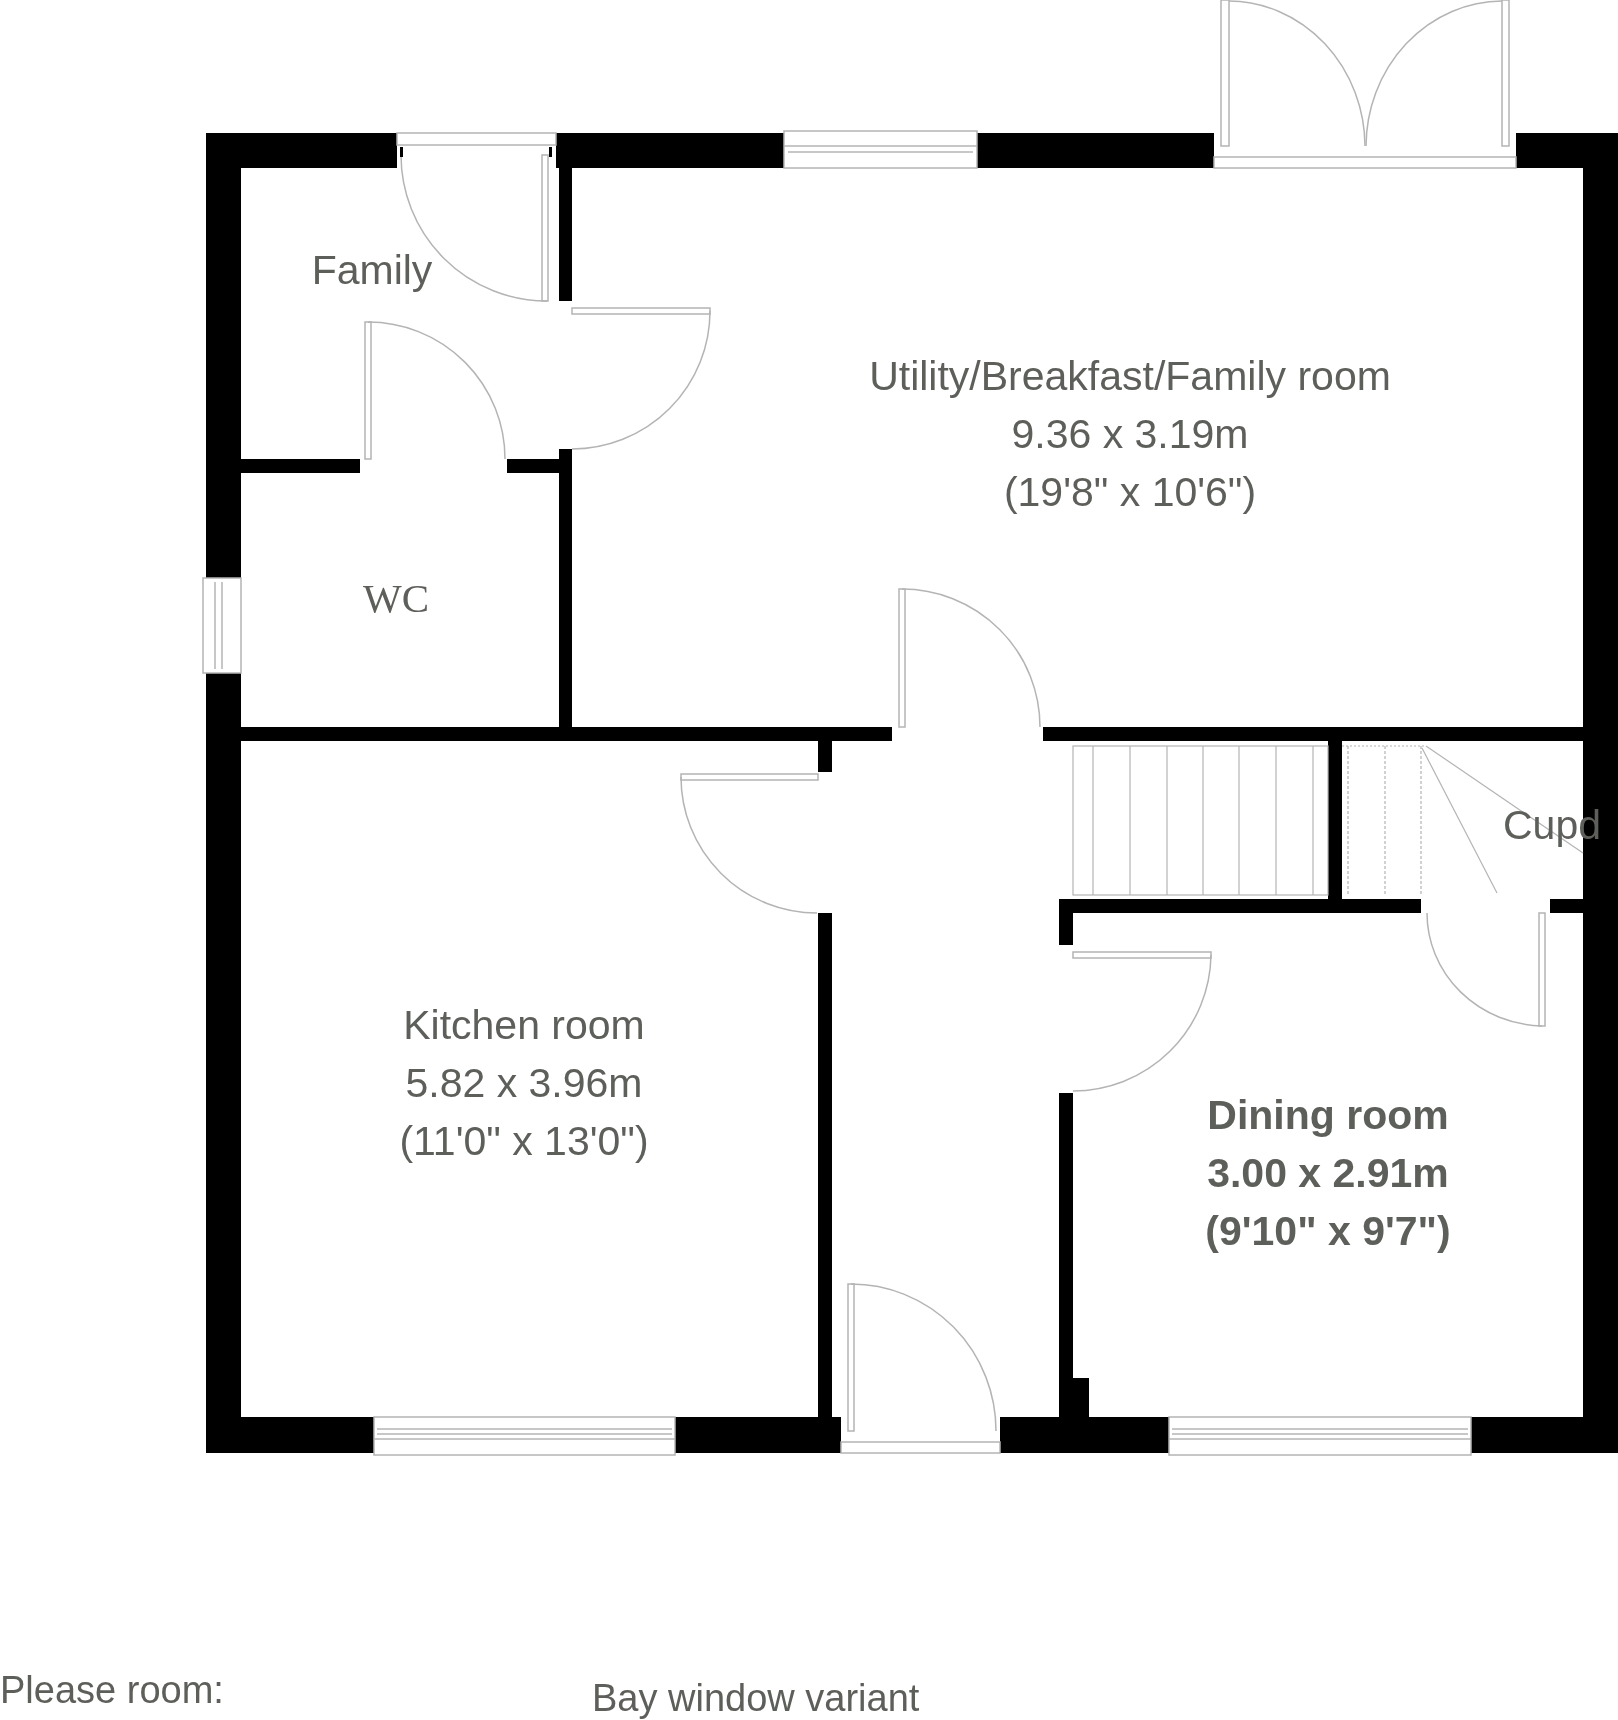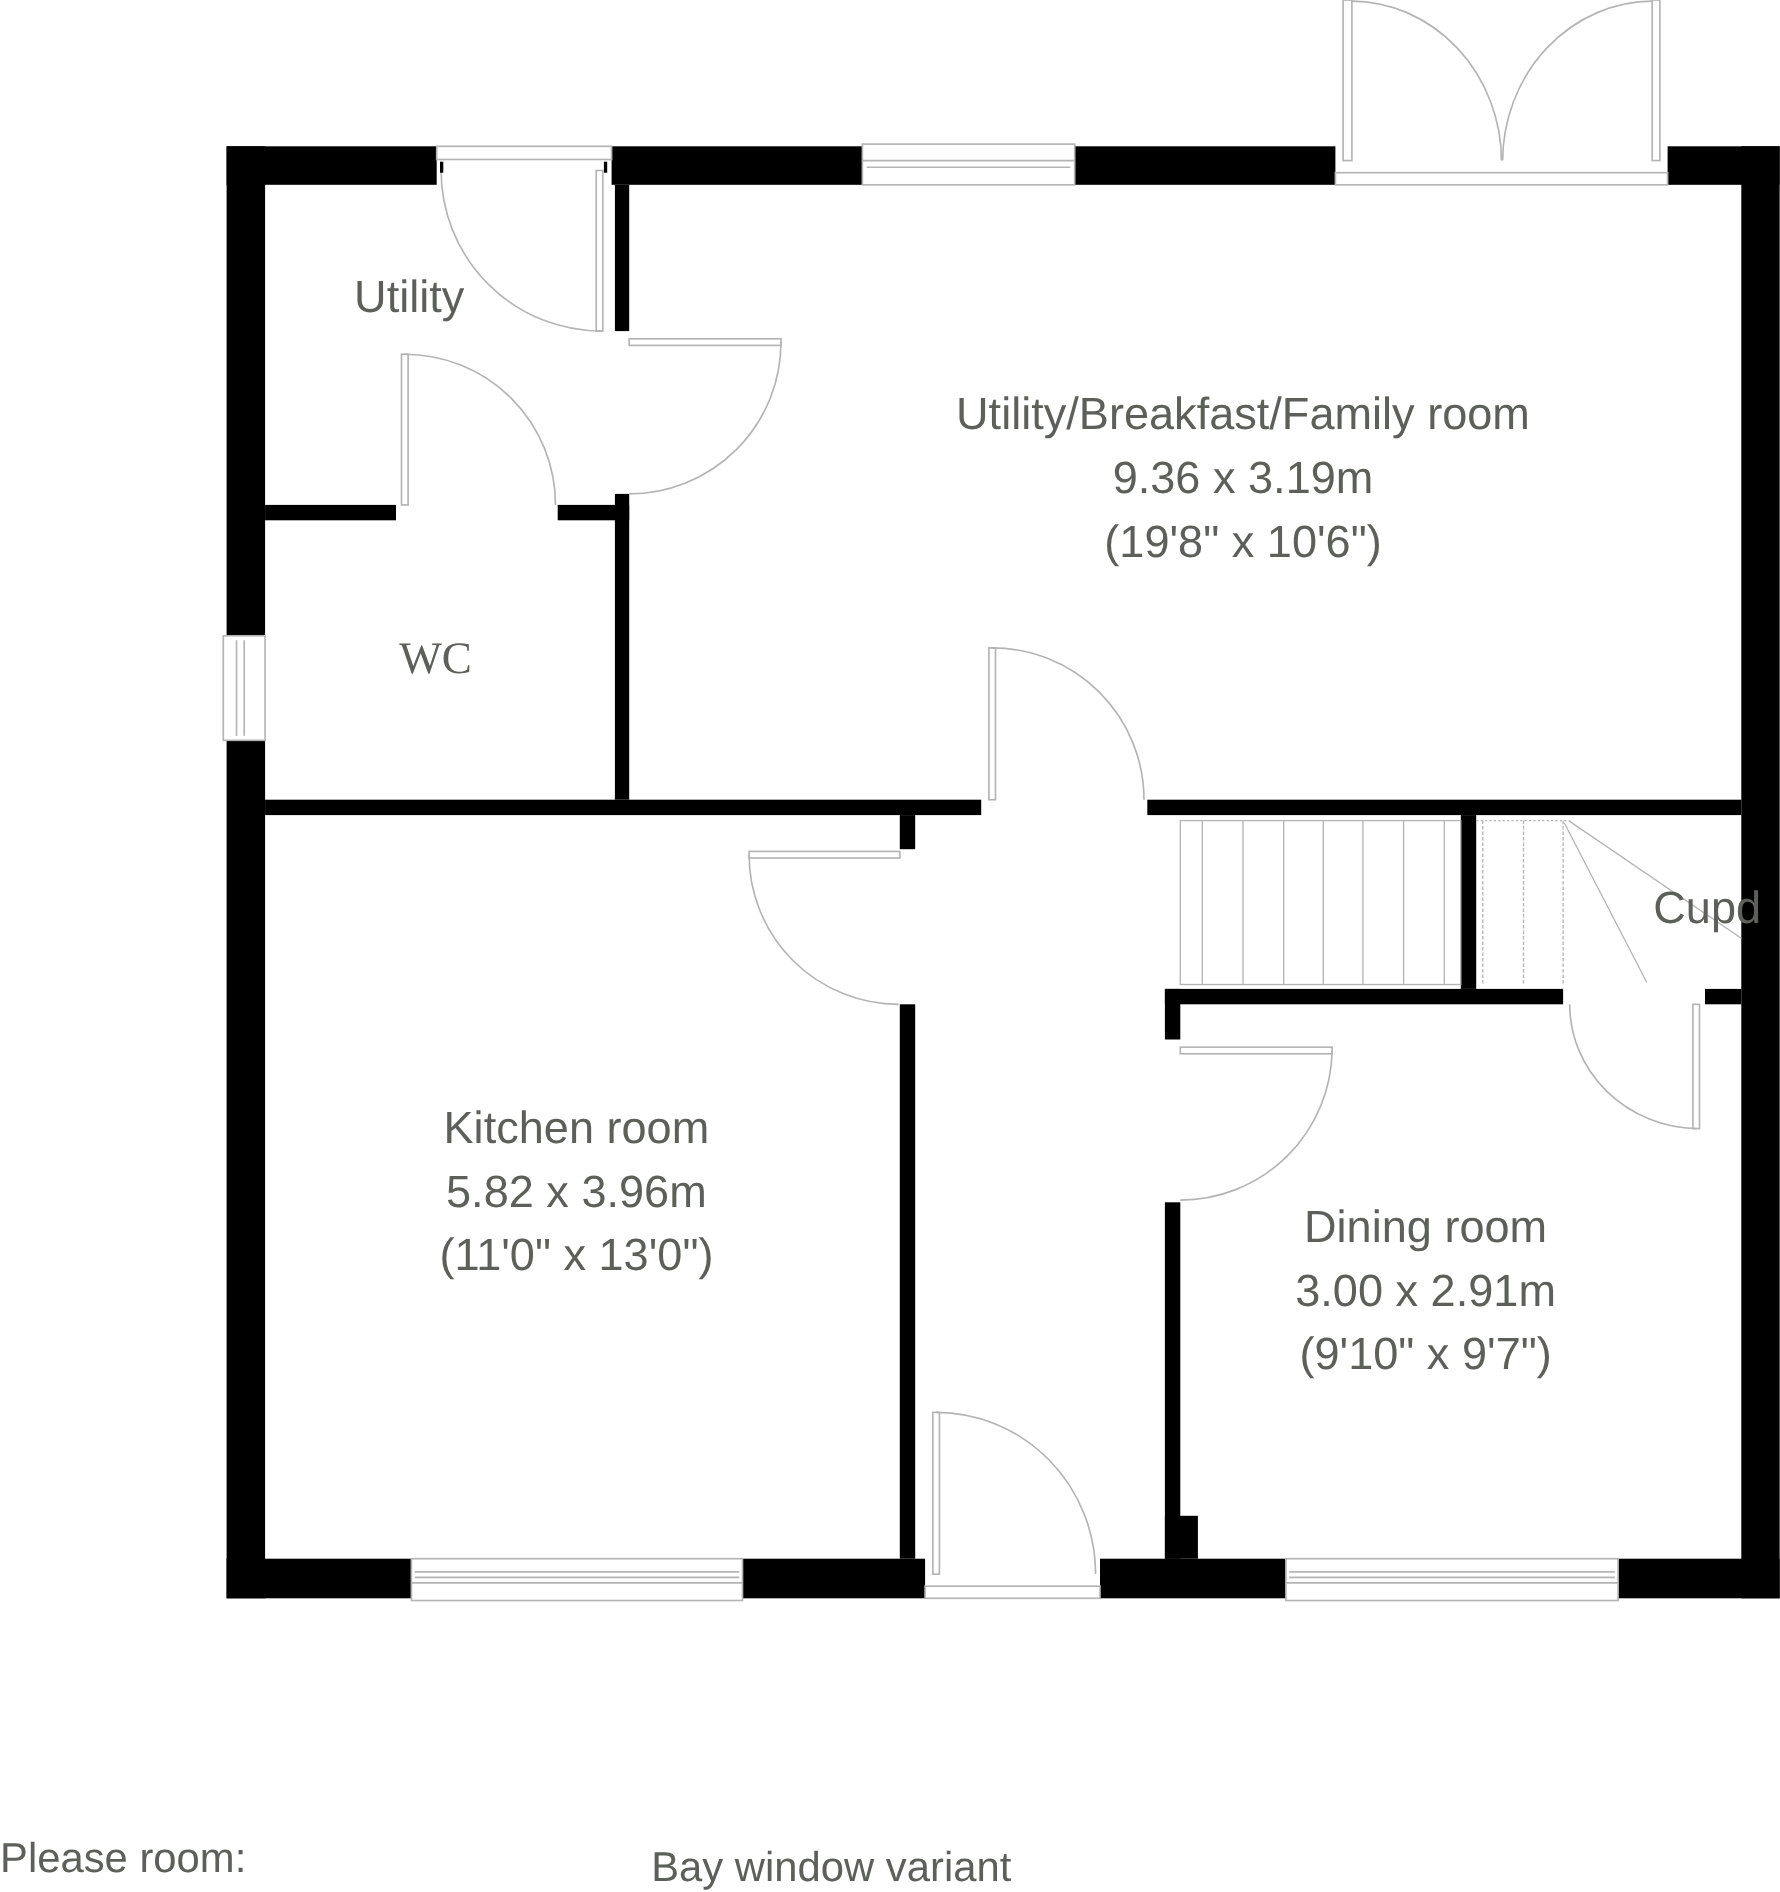--- a/index.html
+++ b/index.html
@@ -152,36 +152,36 @@
     <line class="stair" x1="1342" y1="746" x2="1426" y2="746" stroke-dasharray="2 2"></line>
     <line class="stair" x1="1348" y1="746" x2="1348" y2="895" stroke-dasharray="3 2"></line>
     <line class="stair" x1="1385" y1="746" x2="1385" y2="895" stroke-dasharray="3 2"></line>
     <line class="stair" x1="1421" y1="746" x2="1421" y2="895" stroke-dasharray="3 2"></line>
     <line class="stair" x1="1422" y1="748" x2="1497" y2="893"></line>
     <line class="stair" x1="1426" y1="746" x2="1583" y2="853"></line>
   </g>
 </svg>
 
 <div class="label" style="left:372px; top:241px;">
-  <span>Utility</span>
+  <span>Family</span>
 </div>
 <div class="label" style="left:396px; top:569px;font-family:Liberation Serif, serif;">
   <span>WC</span>
 </div>
 <div class="label" style="left:1130px; top:347px;">
   <div>Utility/Breakfast/Family room</div>
   <div>9.36 x 3.19m</div>
   <div>(19'8" x 10'6")</div>
 </div>
 <div class="label" style="left:524px; top:996px;">
   <div>Kitchen room</div>
   <div>5.82 x 3.96m</div>
   <div>(11'0" x 13'0")</div>
 </div>
-<div class="label" style="left:1296px; top:1086px;">
+<div class="label" style="left:1328px; top:1086px;font-weight:bold;">
   <div>Dining room</div>
   <div>3.00 x 2.91m</div>
   <div>(9'10" x 9'7")</div>
 </div>
 <div class="label" style="left:1552px; top:796px;">
   <span>Cupd</span>
 </div>
 
 <div class="note" style="left:0px; top:1555px;">
   <div>Please room:</div>

